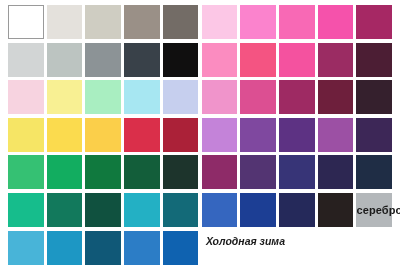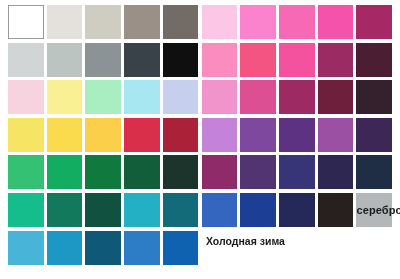--- a/index.html
+++ b/index.html
@@ -60,20 +60,21 @@
     left: 206px;
     top: 234px;
     width: 186px;
   }
   .caption-line {
     font-size: 10.5px;
     font-weight: bold;
     color: #1b1b1b;
     line-height: 14px;
     white-space: nowrap;
+    font-style: italic;
   }
 </style>
 </head>
 <body>
 
 <div id="palette-board">
 
   <div class="swatch-grid">
       <div class="swatch outlined" style="background: rgb(255, 255, 255);"></div>
       <div class="swatch" style="background: rgb(228, 225, 220);"></div>

